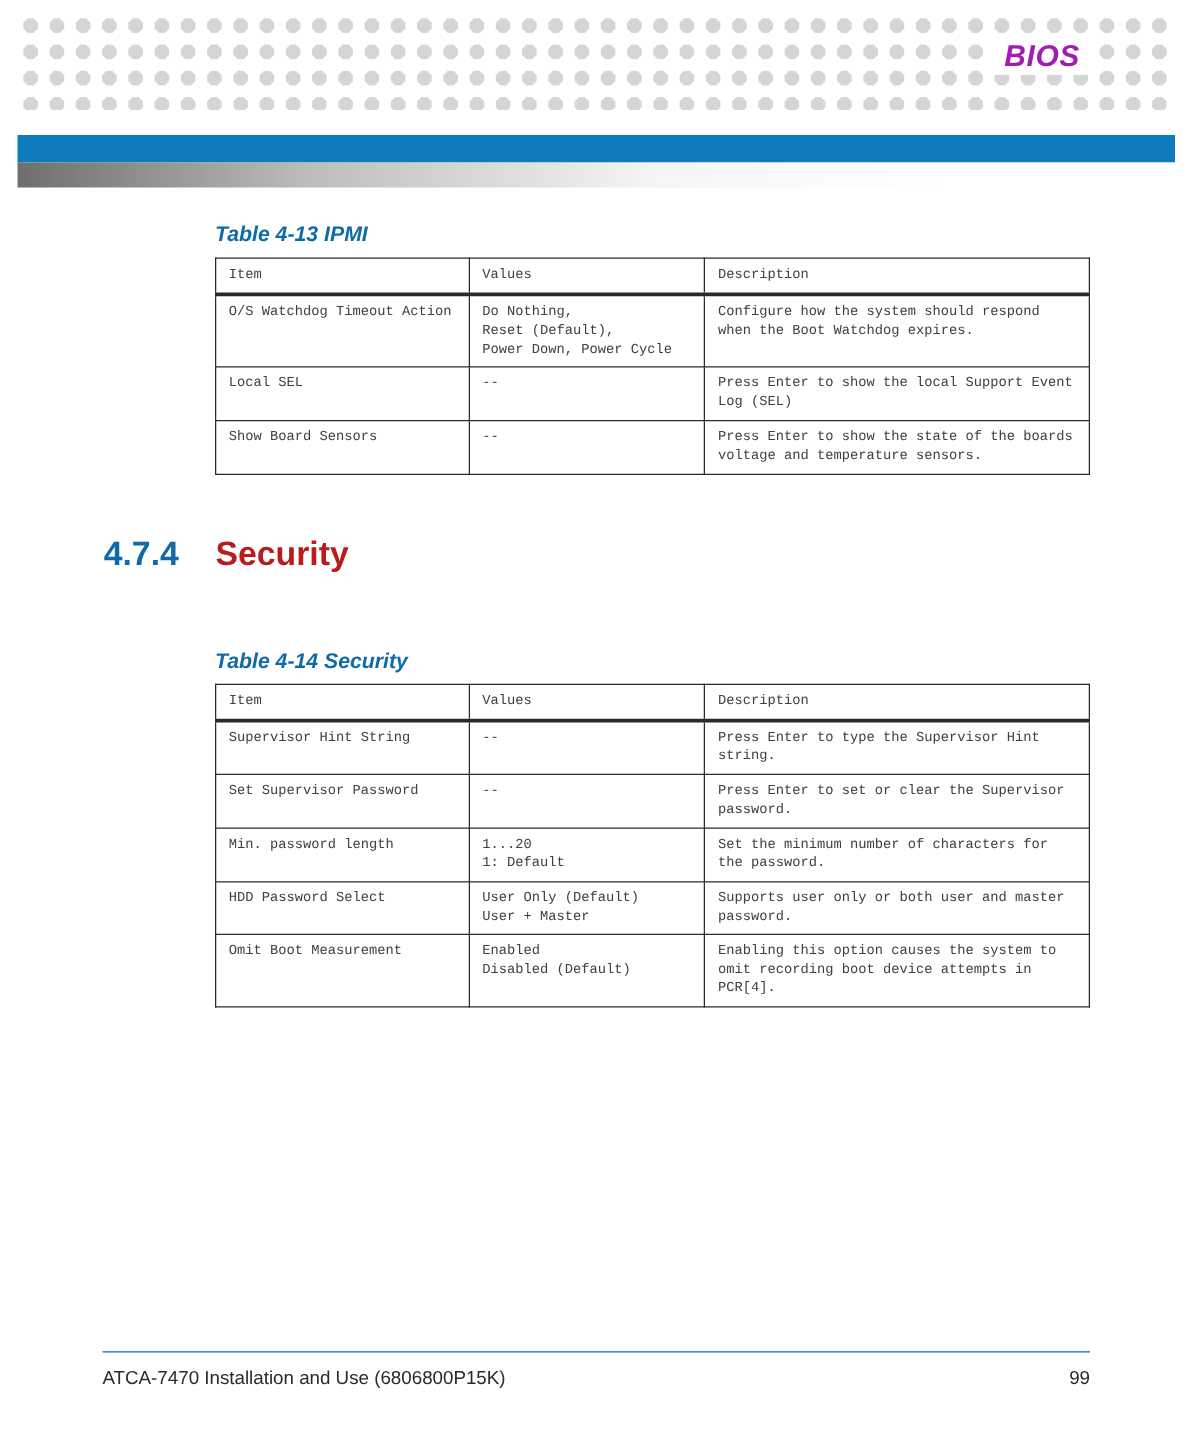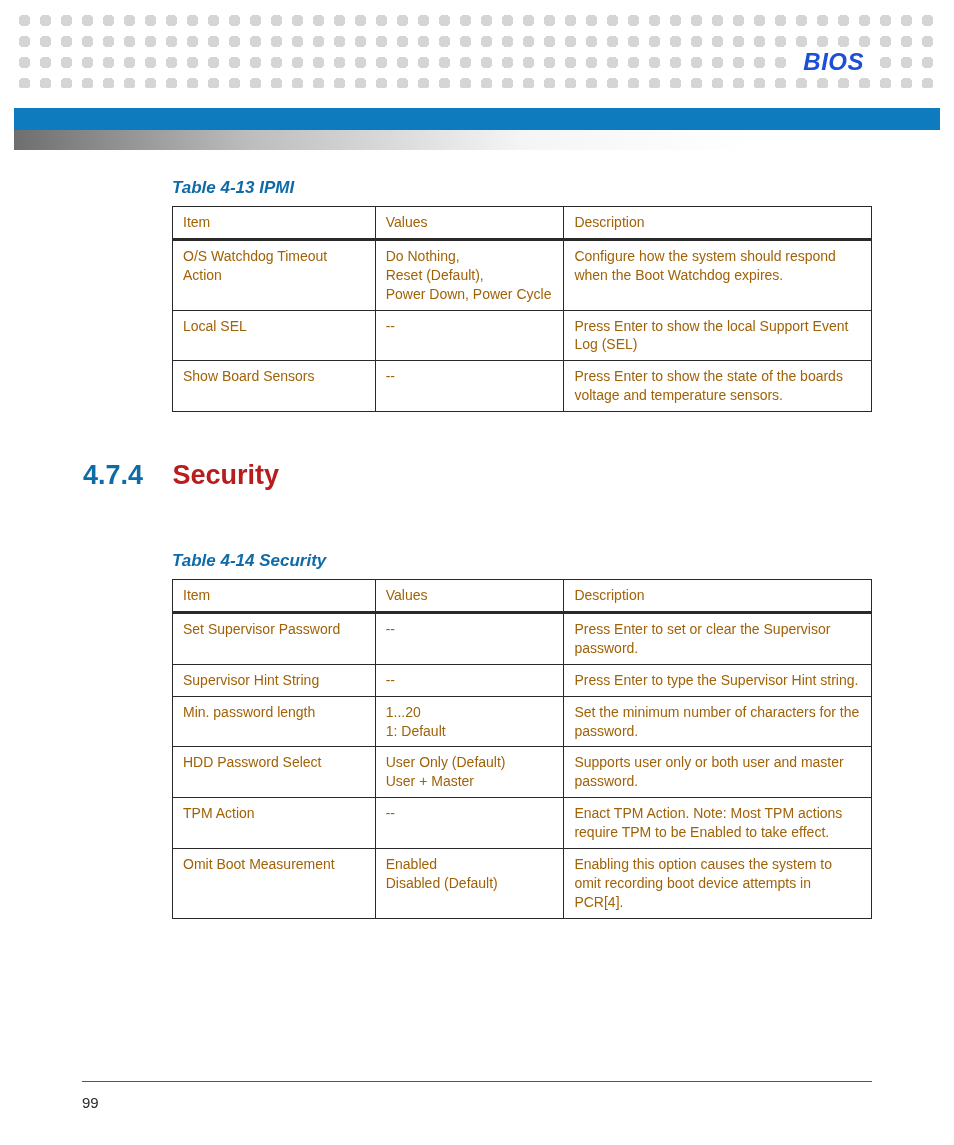--- a/index.html
+++ b/index.html
@@ -23,28 +23,28 @@
     top: 10px;
     left: 14px;
     right: 14px;
     height: 78px;
     background-image: radial-gradient(circle, #d5d5d5 6px, transparent 6px);
     background-size: 21px 21px;
     background-position: 0 0;
   }
   .chapter-title {
     position: absolute;
-    top: 48px;
+    top: 32px;
     right: 80px;
     background: #fff;
     padding: 0 10px;
     font-style: italic;
     font-weight: 700;
     font-size: 24px;
-    color: #1d4ed8;
+    color: #a21caf;
     letter-spacing: 0.5px;
   }
   .blue-bar {
     position: absolute;
     top: 108px;
     left: 14px;
     right: 14px;
     height: 22px;
     background: #0E7BBF;
   }
@@ -65,23 +65,24 @@
   .table-caption {
     color: #0E6BA8;
     font-style: italic;
     font-size: 17px;
     margin-bottom: 8px;
     font-weight: 700;
   }
   table {
     width: 100%;
     border-collapse: collapse;
-    font-size: 14px;
+    font-size: 11px;
     line-height: 1.35;
-    color: #a16207;
+    color: #404040;
+    font-family: Liberation Mono, monospace;
   }
   table td, table th {
     border: 1px solid #2a2a2a;
     padding: 6px 10px;
     text-align: left;
     vertical-align: top;
     font-weight: 400;
   }
   
   .col-item { width: 29%; }
@@ -178,53 +179,49 @@
           <col class="col-values">
           <col class="col-desc">
         </colgroup>
       <tbody>
           <tr class="thick-border">
         <td>Item</td>
         <td>Values</td>
         <td>Description</td>
       </tr>
       <tr>
+        <td>Supervisor Hint String</td>
+        <td class="multiline">--</td>
+        <td>Press Enter to type the Supervisor Hint string.</td>
+      </tr>
+      <tr>
         <td>Set Supervisor Password</td>
         <td class="multiline">--</td>
         <td>Press Enter to set or clear the Supervisor password.</td>
-      </tr>
-      <tr>
-        <td>Supervisor Hint String</td>
-        <td class="multiline">--</td>
-        <td>Press Enter to type the Supervisor Hint string.</td>
       </tr>
       <tr>
         <td>Min. password length</td>
         <td class="multiline">1...20
 1: Default</td>
         <td>Set the minimum number of characters for the password.</td>
       </tr>
       <tr>
         <td>HDD Password Select</td>
         <td class="multiline">User Only (Default)
 User + Master</td>
         <td>Supports user only or both user and master password.</td>
       </tr>
       <tr>
-        <td>TPM Action</td>
-        <td class="multiline">--</td>
-        <td>Enact TPM Action. Note: Most TPM actions require TPM to be Enabled to take effect.</td>
-      </tr>
-      <tr>
         <td>Omit Boot Measurement</td>
         <td class="multiline">Enabled
 Disabled (Default)</td>
         <td>Enabling this option causes the system to omit recording boot device attempts in PCR[4].</td>
       </tr>
     </tbody>
       </table>
 
   </div>
 
   <div class="footer">
+    <span>ATCA-7470 Installation and Use (6806800P15K)</span>
     <span>99</span>
   </div>
 </div>
 
 </body></html>

